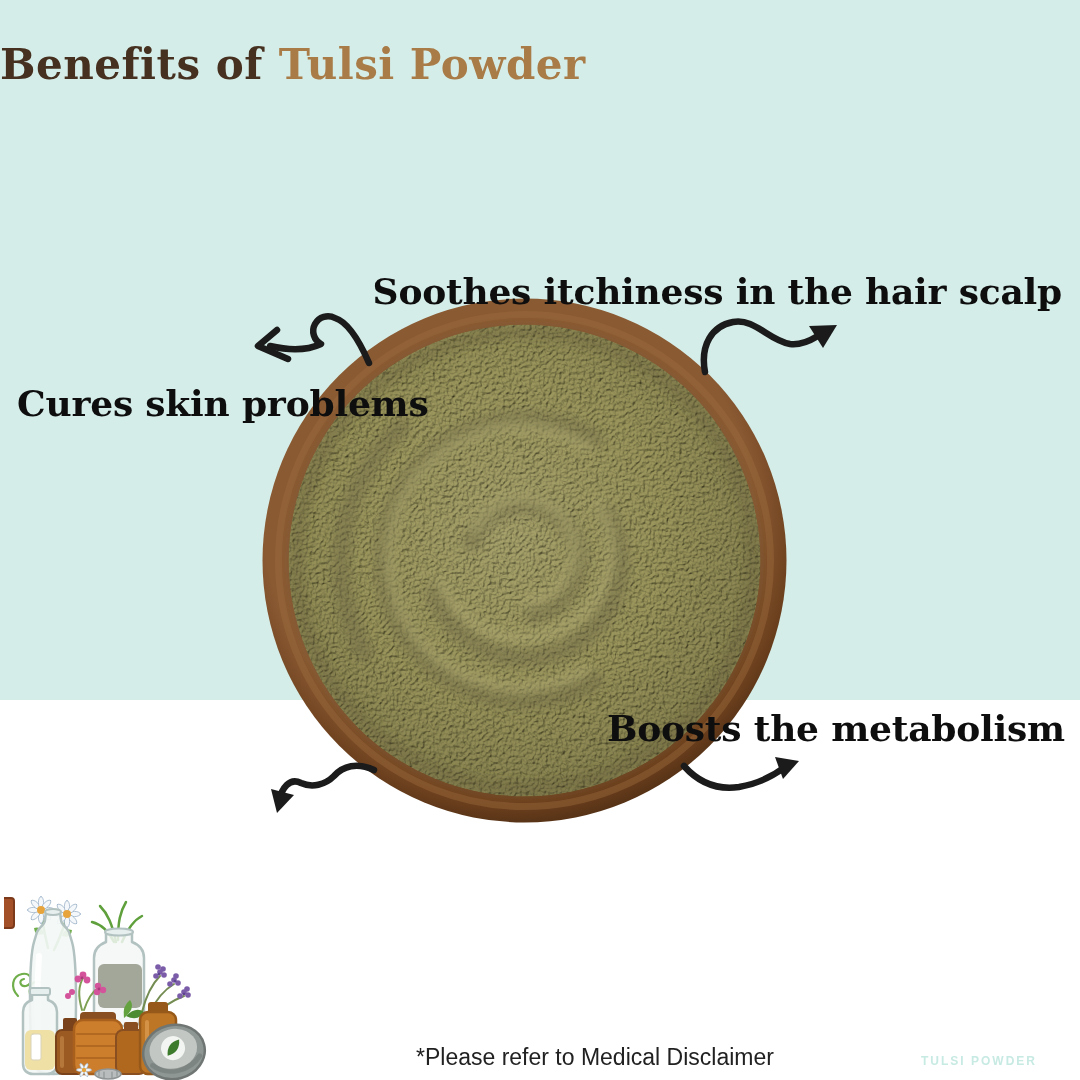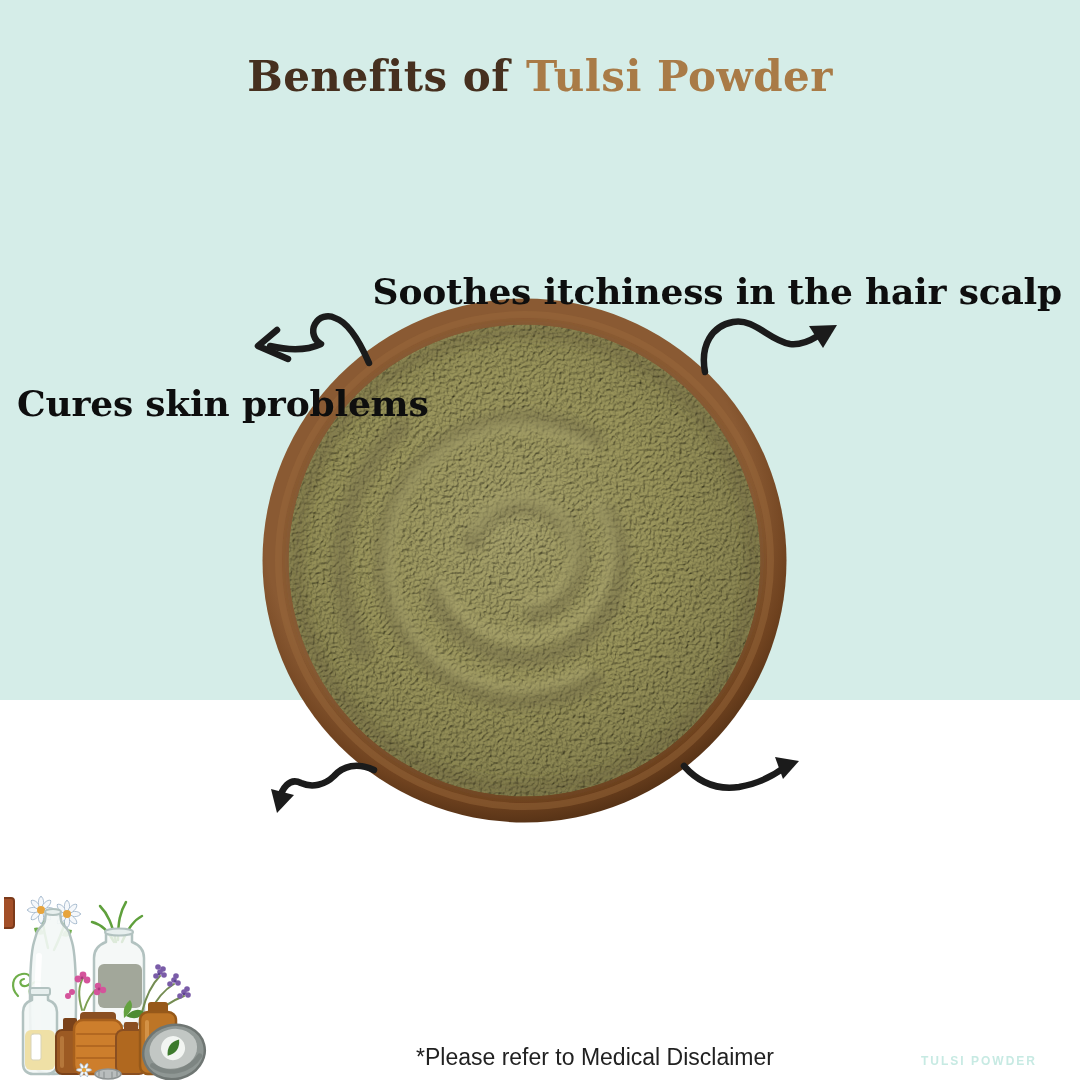--- a/index.html
+++ b/index.html
@@ -5,21 +5,21 @@
   html,body{margin:0;padding:0;background:#ffffff;}
   .canvas{
     position:relative;width:1080px;height:1080px;overflow:hidden;
     background:#ffffff;font-family:"DejaVu Serif",serif;
   }
   .band-top{
     position:absolute;left:0;top:0;width:1080px;height:700px;
     background:#d5ede8;
   }
   .title{
-    position:absolute;left:0;top:52px;width:1080px;text-align:center;
+    position:absolute;left:0;top:40px;width:1080px;
     font-size:42px;font-weight:700;letter-spacing:0.5px;white-space:nowrap;
   }
   .title .prefix{color:#46301f;}
   .title .product{color:#a97b47;margin-left:16px;}
   .benefit{
     position:absolute;font-size:36px;font-weight:700;color:#0e0e0e;
     white-space:nowrap;letter-spacing:-0.2px;
   }
   .benefit.soothes{top:270px;right:18px;}
   .benefit.cures{top:382px;left:17px;text-align:right;}
@@ -115,20 +115,21 @@
       </g>
       <g>
         <path d="M 374 770 C 357 762 343 766 334 776 C 325 785 312 788 301 783 C 289 777 282 789 279 800"></path>
         <path d="M 277 813 L 294 795 L 271 789 Z" fill="#1b1b1b" stroke="none"></path>
       </g>
     </g>
   </svg>
 
   <div class="benefit soothes">Soothes itchiness in the hair scalp</div>
   <div class="benefit cures">Cures skin problems</div>
+  <div class="benefit boosts">Boosts the metabolism</div>
 
   <svg class="bottles" width="210" height="196" viewBox="0 0 210 196" aria-hidden="true">
     <g stroke-linejoin="round" stroke-linecap="round">
       <rect x="-6" y="14" width="16" height="30" rx="3" fill="#a34f28" stroke="#7c3a1a" stroke-width="2"></rect>
       <g fill="none" stroke="#6fae4a" stroke-width="2.2">
         <path d="M 14 112 C 6 104 8 92 18 90 C 28 88 30 100 22 102 C 16 103 14 96 20 95"></path>
         <path d="M 30 118 C 22 108 26 96 36 98"></path>
       </g>
       <g fill="none" stroke="#5fa03c" stroke-width="2.5">
         <path d="M 38 34 C 40 48 42 56 44 64"></path>

